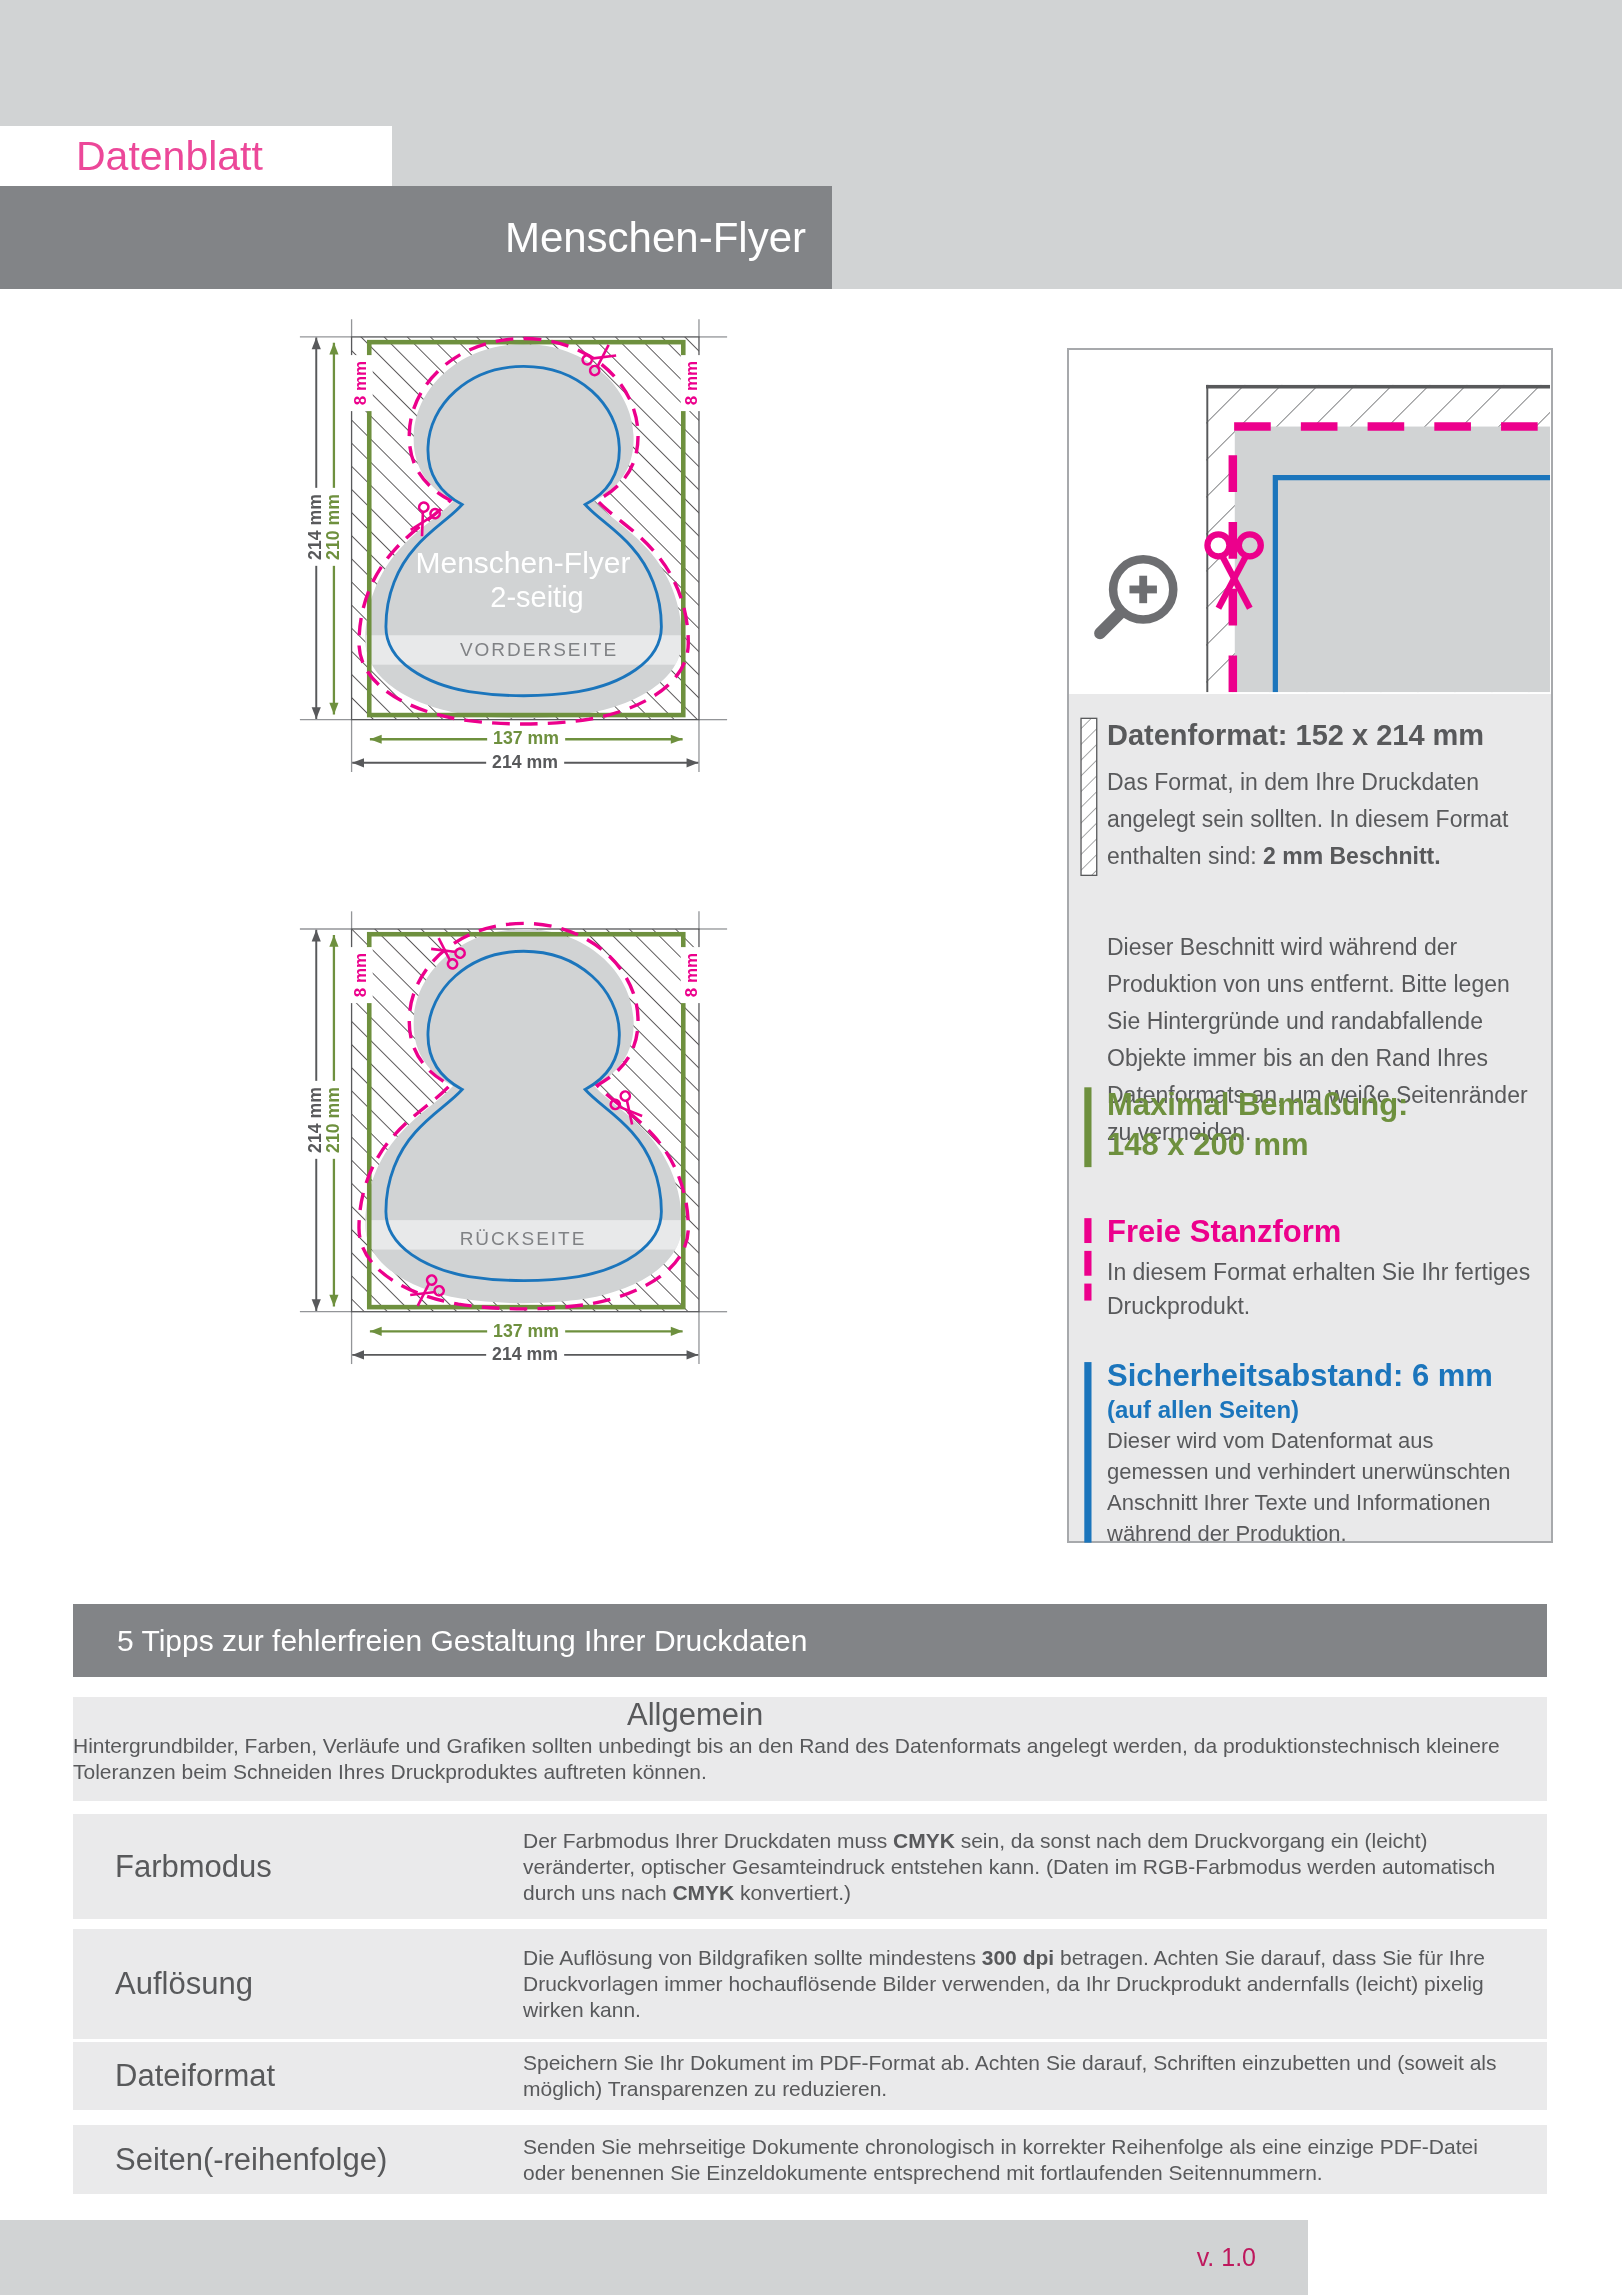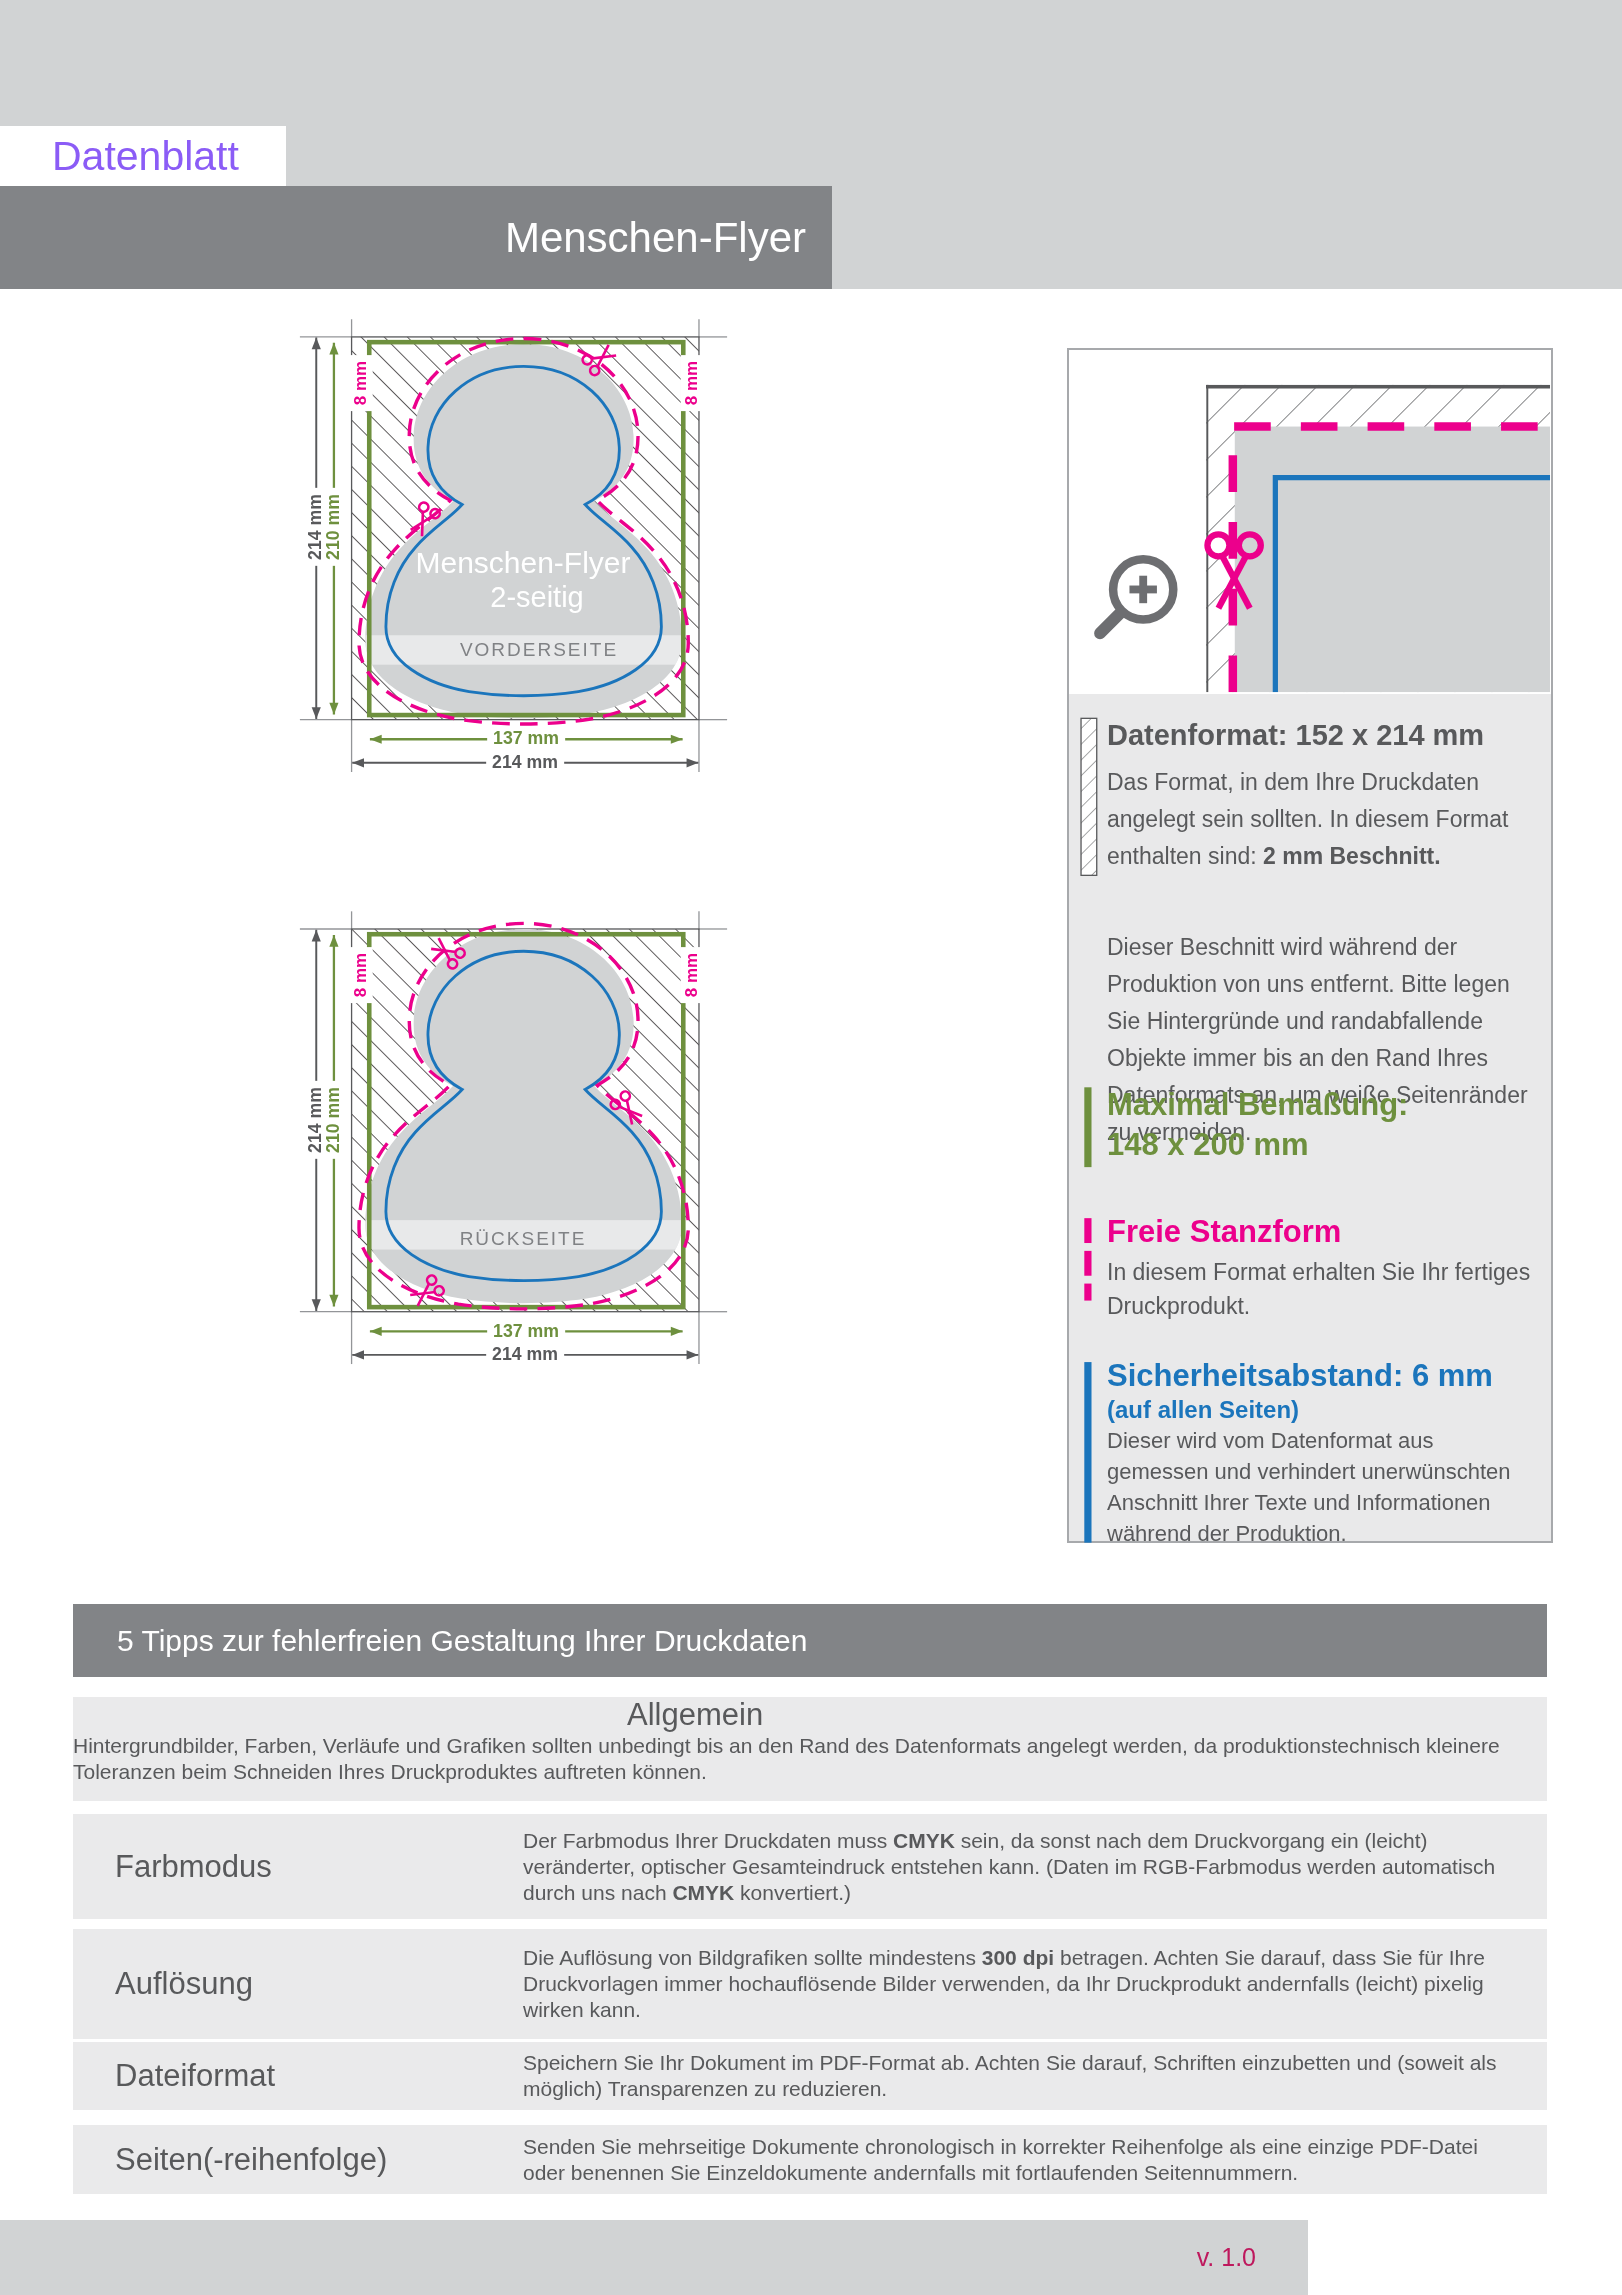--- a/index.html
+++ b/index.html
@@ -4,23 +4,23 @@
 <style>
   html,body{margin:0;padding:0;}
   body{
     width:1623px;height:2295px;position:relative;background:#ffffff;
     font-family:"Liberation Sans",sans-serif;overflow:hidden;
     -webkit-font-smoothing:antialiased;
   }
   .abs{position:absolute;}
   
   .top-band{left:0;top:0;width:1623px;height:289px;background:#d1d3d4;}
-  .tab{left:0;top:126px;width:286px;height:60px;background:#ffffff;
-       display:flex;align-items:center;padding-left:52px;box-sizing:border-box;
-       font-size:41px;color:#8b5cf6;}
+  .tab{left:0;top:126px;width:392px;height:60px;background:#ffffff;
+       display:flex;align-items:center;padding-left:76px;box-sizing:border-box;
+       font-size:41px;color:#ec4899;}
   .titlebar{left:0;top:186px;width:832px;height:103px;background:#828487;
        display:flex;align-items:center;justify-content:flex-end;padding-right:26px;
        box-sizing:border-box;font-size:42px;color:#ffffff;}
   
   #gfx{left:0;top:0;width:1623px;height:2295px;pointer-events:none;}
   
   .ctr{transform:translate(-50%,-50%);white-space:nowrap;}
   .rot{transform:translate(-50%,-50%) rotate(-90deg);}
   .dimlabel{font-size:17.7px;font-weight:bold;color:#58595b;background:#ffffff;padding:1.3px 5.9px;}
   .dim-green{color:#6e903e;}
@@ -258,19 +258,19 @@
   <div class="tip-body"><span>Die Auflösung von Bildgrafiken sollte mindestens </span><b>300 dpi</b><span> betragen. Achten Sie darauf, dass Sie für Ihre Druckvorlagen immer hochauflösende Bilder verwenden, da Ihr Druckprodukt andernfalls (leicht) pixelig wirken kann.</span></div>
 </div>
 
 <div class="abs tip-row" style="top:2042px;height:68px;">
   <div class="tip-label">Dateiformat</div>
   <div class="tip-body"><span>Speichern Sie Ihr Dokument im PDF-Format ab. Achten Sie darauf, Schriften einzubetten und (soweit als möglich) Transparenzen zu reduzieren.</span></div>
 </div>
 
 <div class="abs tip-row" style="top:2125px;height:69px;">
   <div class="tip-label">Seiten(-reihenfolge)</div>
-  <div class="tip-body"><span>Senden Sie mehrseitige Dokumente chronologisch in korrekter Reihenfolge als eine einzige PDF-Datei oder benennen Sie Einzeldokumente andernfalls mit fortlaufenden Seitennummern.</span></div>
+  <div class="tip-body"><span>Senden Sie mehrseitige Dokumente chronologisch in korrekter Reihenfolge als eine einzige PDF-Datei oder benennen Sie Einzeldokumente entsprechend mit fortlaufenden Seitennummern.</span></div>
 </div>
 
 <div class="abs footer">
   <span>v. 1.0</span>
 </div>
 
 
 </body></html>

